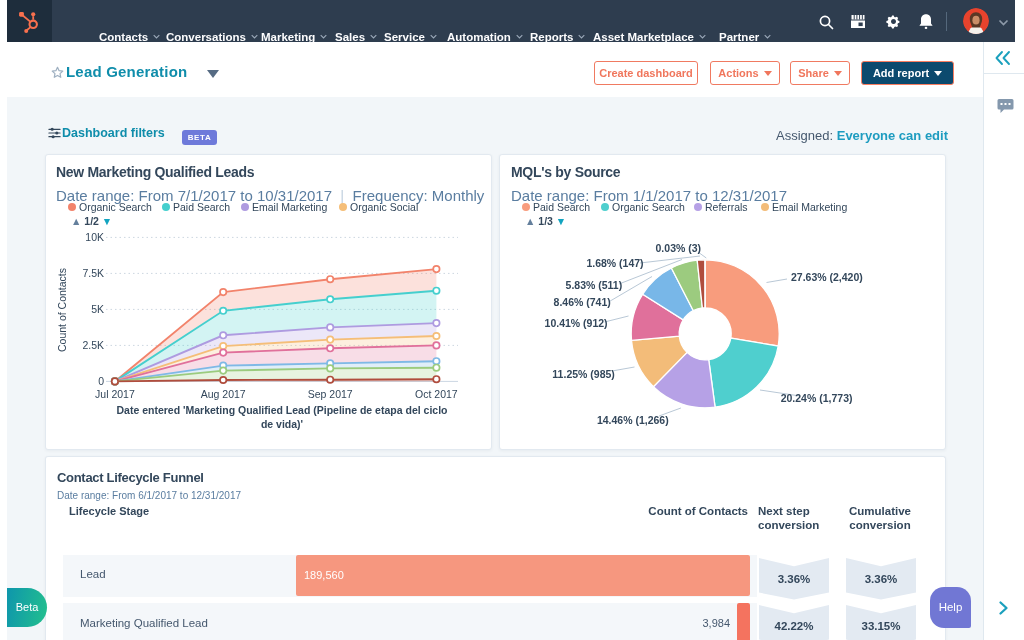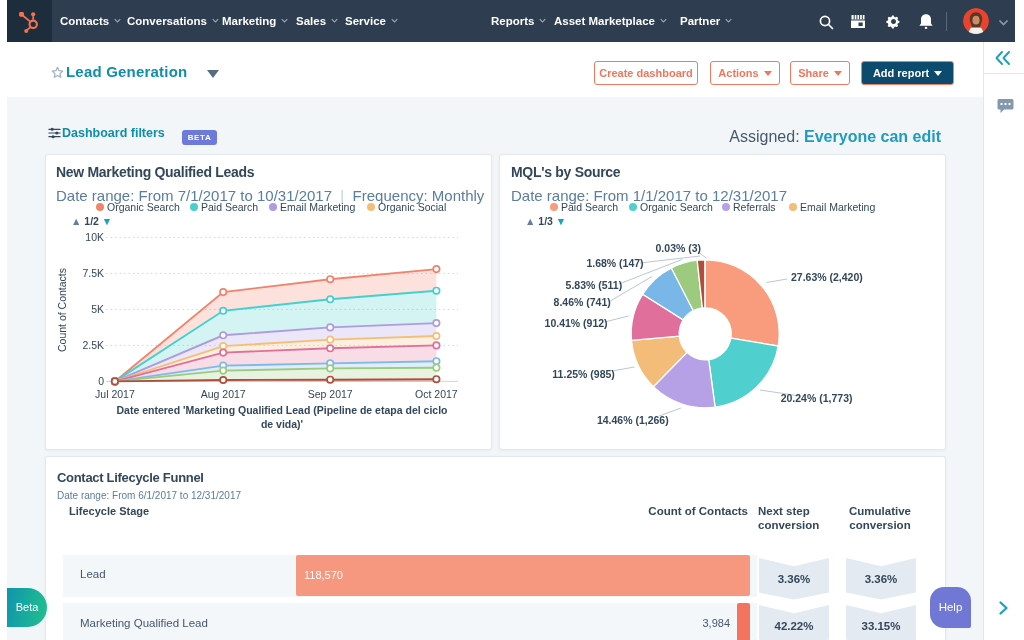--- a/index.html
+++ b/index.html
@@ -4,42 +4,42 @@
 <style>
 * { margin:0; padding:0; box-sizing:border-box; }
 html,body { width:1024px; height:640px; overflow:hidden; background:#fff;
   font-family:"Liberation Sans", sans-serif; }
 .abs { position:absolute; }
 #stage { position:relative; width:1024px; height:640px; }
 
 
 #nav { left:7px; top:0; width:1008px; height:42px; background:#2e3d4f; }
 #logo { left:0; top:0; width:45px; height:42px; background:#1e2d3c; }
-.navitem { top:0; height:33px; line-height:42px; color:#fdfdfe;
-  font-weight:bold; letter-spacing:0; white-space:nowrap; font-size:11.5px; }
+.navitem { top:16px; height:33px; line-height:42px; color:#fdfdfe;
+  font-weight:bold; letter-spacing:0; white-space:nowrap; font-size:11.5px;margin-left:39px; }
 .navitem .chev { display:inline-block; margin-left:5px; width:7px; height:7px;
   vertical-align:1px; }
 
 
 #header { left:7px; top:42px; width:976px; height:55px; background:#fff; }
 #pagetitle { left:59px; top:21px; font-size:15px; letter-spacing:-0.2px; font-weight:bold; color:#0f8dab; letter-spacing:0.2px; }
 .btn { top:19px; height:24px; line-height:22px; border:1px solid #f07a61; border-radius:3px;
   color:#f0765c; font-size:11px; font-weight:bold; text-align:center; background:#fff; }
 .btn .carr { display:inline-block; width:0; height:0; border-left:4px solid transparent;
   border-right:4px solid transparent; border-top:5px solid #f0765c; margin-left:5px; vertical-align:1px;}
 #btn-add { background:#0c4a6e; border-color:#f97e61; color:#fff; }
 #btn-add .carr { border-top-color:#fff; }
 
 
 #content { left:7px; top:97px; width:976px; height:543px; background:#f2f6f9; }
 .card { position:absolute; background:#fff; border:1px solid #e2e9f0; border-radius:3px;
   box-shadow:0 1px 3px rgba(45,62,80,0.06); }
 .ctitle { font-size:14px; font-weight:bold; color:#33475b; letter-spacing:-0.3px; }
 .cdate { font-size:15px; color:#5a7da0; }
-.legend { font-size:10.5px; color:#33475b;margin-left:28px; }
+.legend { font-size:10.5px; color:#33475b; }
 .ldot { display:inline-block; width:8px; height:8px; border-radius:50%; margin-right:3px; vertical-align:0px; }
 .pager { font-size:10.5px; color:#33475b; font-weight:bold; }
 
 
 #sidebar { left:983px; top:42px; width:41px; height:598px; background:#fff; border-left:1px solid #dfe8ef; }
 
 
 .frow { position:absolute; background:#f4f7fa; }
 .badge { position:absolute; width:70px; }
 .badge svg { display:block; }
@@ -56,21 +56,21 @@
           <line x1="1" y1="11" x2="13" y2="11"></line>
       </g>
       <g fill="#33475b">
           <circle cx="4.5" cy="3" r="1.7"></circle>
           <circle cx="9.5" cy="7" r="1.7"></circle>
           <circle cx="5.5" cy="11" r="1.7"></circle>
         </g>
     </svg>
     <div class="abs" style="left:55px;top:29px;font-size:12.5px;font-weight:bold;color:#0f8dab">Dashboard filters</div>
     <div class="abs" style="left:175px;top:33px;width:35px;height:15px;background:#6e7ada;border-radius:3px;color:#fff;font-size:8px;font-weight:bold;letter-spacing:0.6px;text-align:center;line-height:15px">BETA</div>
-    <div class="abs" style="right:42px;top:31px;font-size:16px;color:#45586e">Assigned: <span style="color:#1e9cc0;font-weight:bold">Everyone can edit</span></div>
+    <div class="abs" style="right:35px;top:31px;font-size:13px;color:#45586e">Assigned: <span style="color:#1e9cc0;font-weight:bold">Everyone can edit</span></div>
 
     <div class="card" style="left:38px;top:57px;width:447px;height:296px">
       <div class="abs ctitle" style="left:10px;top:9px">New Marketing Qualified Leads</div>
       <div class="abs cdate" style="left:10px;top:32px">Date range: From 7/1/2017 to 10/31/2017 <span style="color:#c3d2e0">&nbsp;|&nbsp;</span> Frequency: Monthly</div>
       <div class="abs legend" style="left:22px;top:46px"><span class="ldot" style="background:#F2836B"></span>Organic Search</div>
       <div class="abs legend" style="left:116px;top:46px"><span class="ldot" style="background:#45CFCE"></span>Paid Search</div>
       <div class="abs legend" style="left:195px;top:46px"><span class="ldot" style="background:#AE9BE0"></span>Email Marketing</div>
       <div class="abs legend" style="left:293px;top:46px"><span class="ldot" style="background:#F5BE78"></span>Organic Social</div>
       <div class="abs pager" style="left:25px;top:60px"><span style="color:#647f9c">▲</span> 1/2 <span style="color:#12a4c0">▼</span></div>
       <svg class="abs" style="left:0;top:0" width="447" height="296" viewBox="0 0 447 296">
@@ -200,21 +200,21 @@
     <div class="card" style="left:38px;top:359px;width:901px;height:281px;border-bottom:none;border-bottom-left-radius:0;border-bottom-right-radius:0">
       <div class="abs" style="left:11px;top:13px;font-size:13px;font-weight:bold;color:#33475b;letter-spacing:-0.3px">Contact Lifecycle Funnel</div>
       <div class="abs" style="left:11px;top:33px;font-size:10px;color:#5a7da0">Date range: From 6/1/2017 to 12/31/2017</div>
       <div class="abs" style="left:23px;top:48px;font-size:11px;font-weight:bold;color:#33475b">Lifecycle Stage</div>
       <div class="abs" style="left:562px;top:48px;width:140px;text-align:right;font-size:11.5px;font-weight:bold;color:#33475b">Count of Contacts</div>
       <div class="abs" style="left:712px;top:48px;width:70px;font-size:11.5px;font-weight:bold;color:#33475b;line-height:13.5px">Next step conversion</div>
       <div class="abs" style="left:799px;top:48px;width:70px;text-align:center;font-size:11.5px;font-weight:bold;color:#33475b;line-height:13.5px">Cumulative conversion</div>
 
       <div class="frow" style="left:17px;top:98px;width:694px;height:42px"></div>
       <div class="abs" style="left:34px;top:111px;font-size:11.5px;color:#45586e">Lead</div>
-      <div class="abs" style="left:250px;top:98px;width:454px;height:41px;background:#f6977f;border-radius:2px;color:#fff;font-size:11px;line-height:41px;padding-left:8px">118,570</div>
+      <div class="abs" style="left:250px;top:98px;width:454px;height:41px;background:#f6977f;border-radius:2px;color:#fff;font-size:11px;line-height:41px;padding-left:8px">189,560</div>
       <div class="badge" style="left:713px;top:101px">
           <svg width="70" height="42" viewBox="0 0 70 42">
             <path d="M0 0 L35 8.2 L70 0 L70 34.6 L35 41.4 L0 34.6 Z" fill="#e3eaf2"></path>
           </svg>
           <div class="btext" style="left:0;top:15px">3.36%</div>
         </div>
       <div class="badge" style="left:800px;top:101px">
           <svg width="70" height="42" viewBox="0 0 70 42">
             <path d="M0 0 L35 8.2 L70 0 L70 34.6 L35 41.4 L0 34.6 Z" fill="#e3eaf2"></path>
           </svg>
@@ -272,20 +272,23 @@
         </svg></div>
     <div class="navitem abs" style="left:120px">Conversations<svg class="chev" viewBox="0 0 10 10">
           <path d="M1 3 L5 7 L9 3" fill="none" stroke="#9aa8b8" stroke-width="1.6"></path>
         </svg></div>
     <div class="navitem abs" style="left:289px">Sales<svg class="chev" viewBox="0 0 10 10">
           <path d="M1 3 L5 7 L9 3" fill="none" stroke="#9aa8b8" stroke-width="1.6"></path>
         </svg></div>
     <div class="navitem abs" style="left:338px">Service<svg class="chev" viewBox="0 0 10 10">
           <path d="M1 3 L5 7 L9 3" fill="none" stroke="#9aa8b8" stroke-width="1.6"></path>
         </svg></div>
+    <div class="navitem abs" style="left:401px">Automation<svg class="chev" viewBox="0 0 10 10">
+          <path d="M1 3 L5 7 L9 3" fill="none" stroke="#9aa8b8" stroke-width="1.6"></path>
+        </svg></div>
     <div class="navitem abs" style="left:484px">Reports<svg class="chev" viewBox="0 0 10 10">
           <path d="M1 3 L5 7 L9 3" fill="none" stroke="#9aa8b8" stroke-width="1.6"></path>
         </svg></div>
     <div class="navitem abs" style="left:547px">Asset Marketplace<svg class="chev" viewBox="0 0 10 10">
           <path d="M1 3 L5 7 L9 3" fill="none" stroke="#9aa8b8" stroke-width="1.6"></path>
         </svg></div>
     <div class="navitem abs" style="left:673px">Partner<svg class="chev" viewBox="0 0 10 10">
           <path d="M1 3 L5 7 L9 3" fill="none" stroke="#9aa8b8" stroke-width="1.6"></path>
         </svg></div>
     <svg class="abs" style="left:812px;top:15px" width="15" height="15" viewBox="0 0 15 15">

